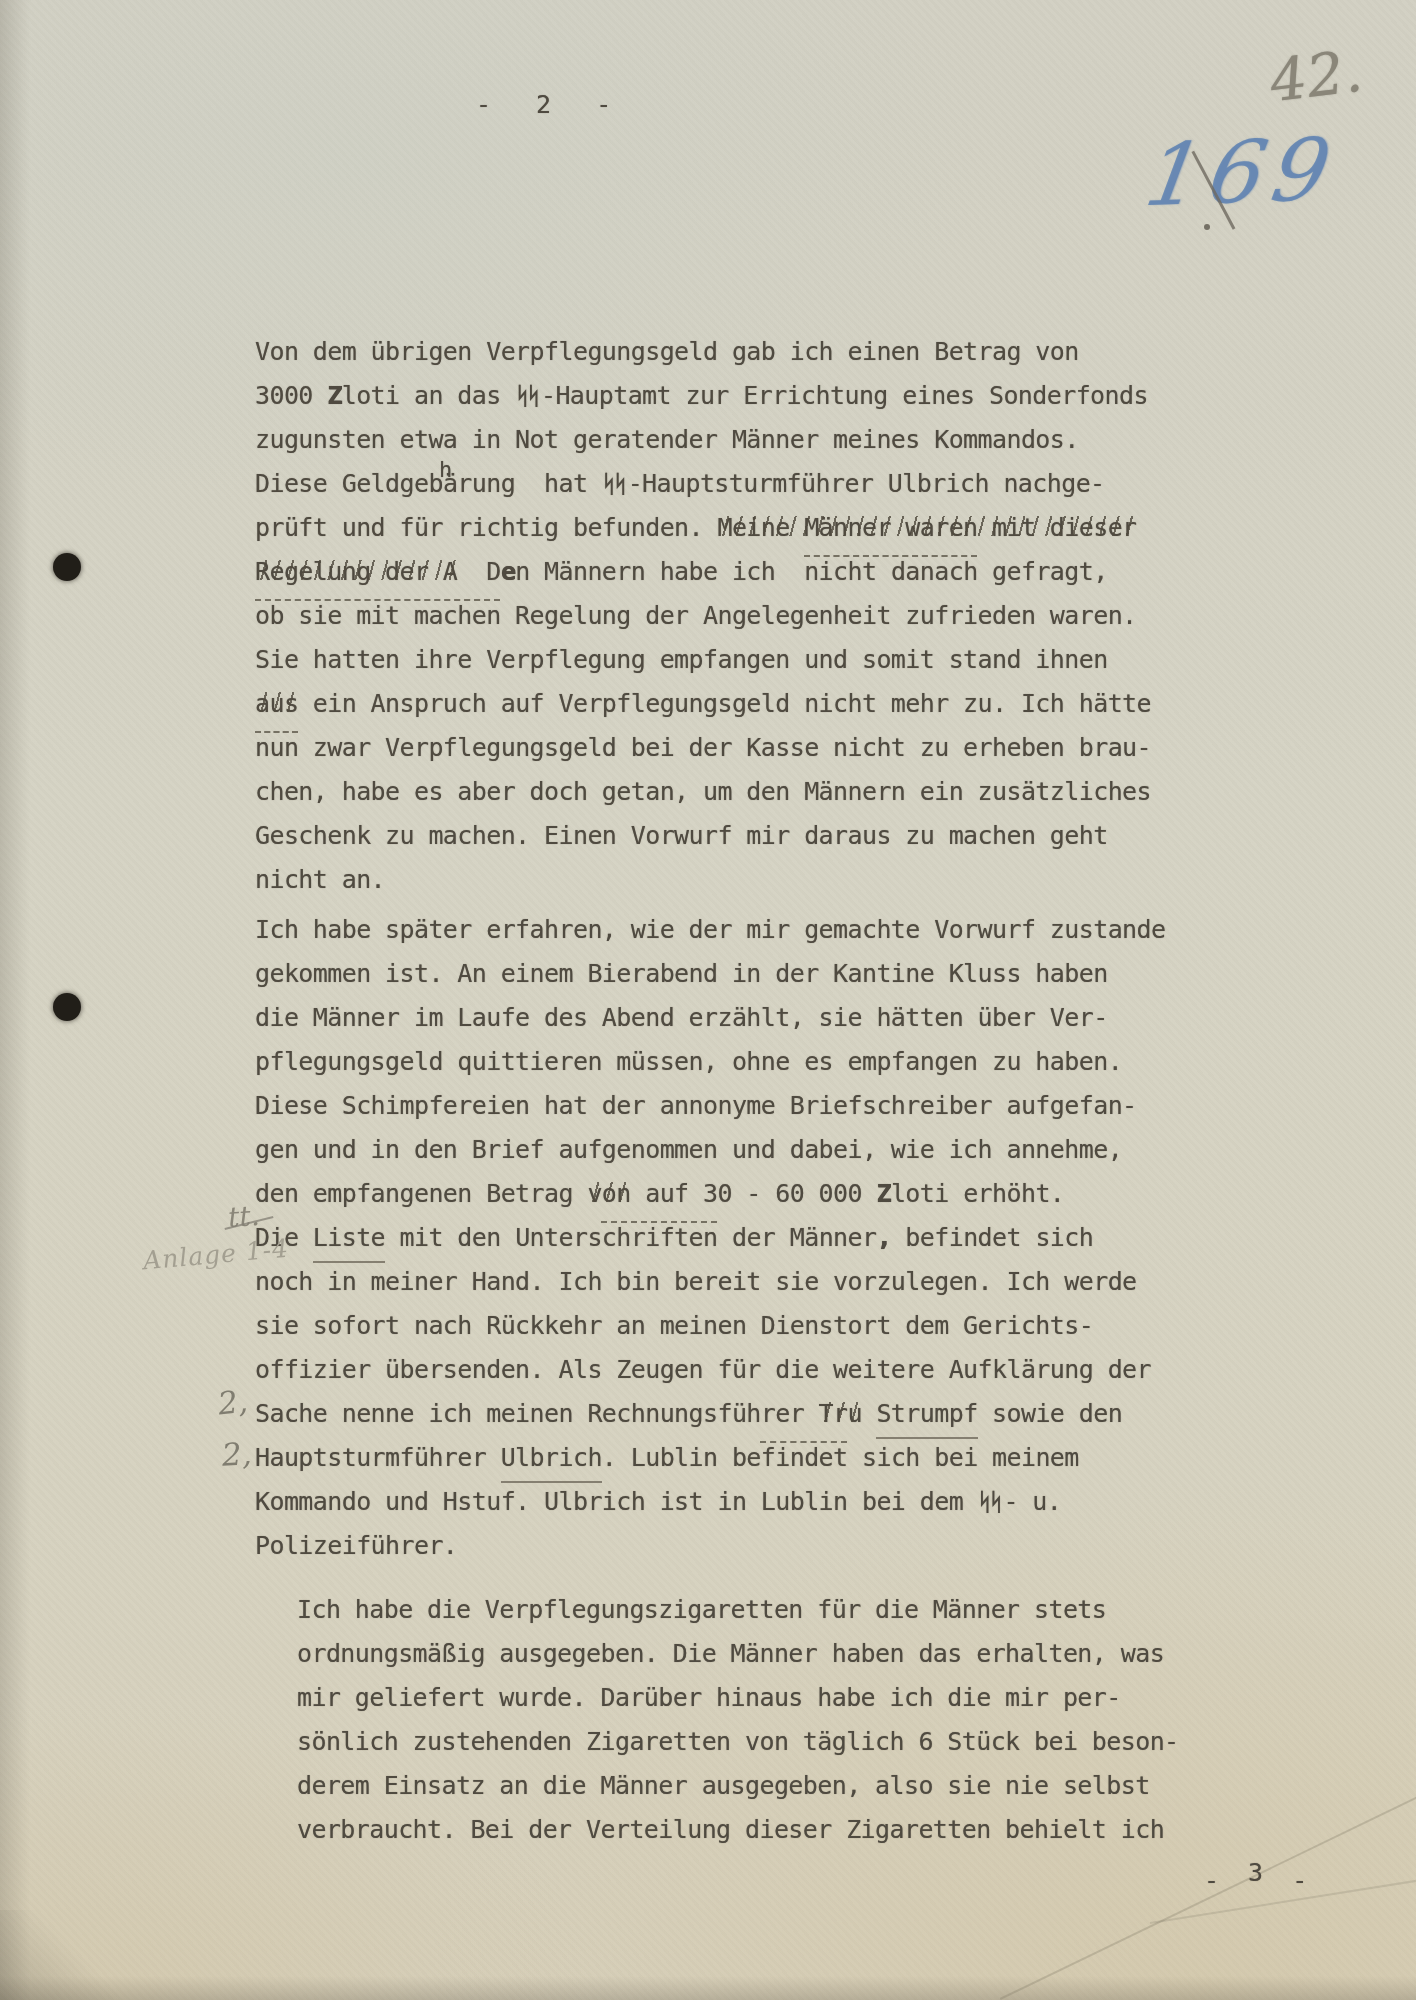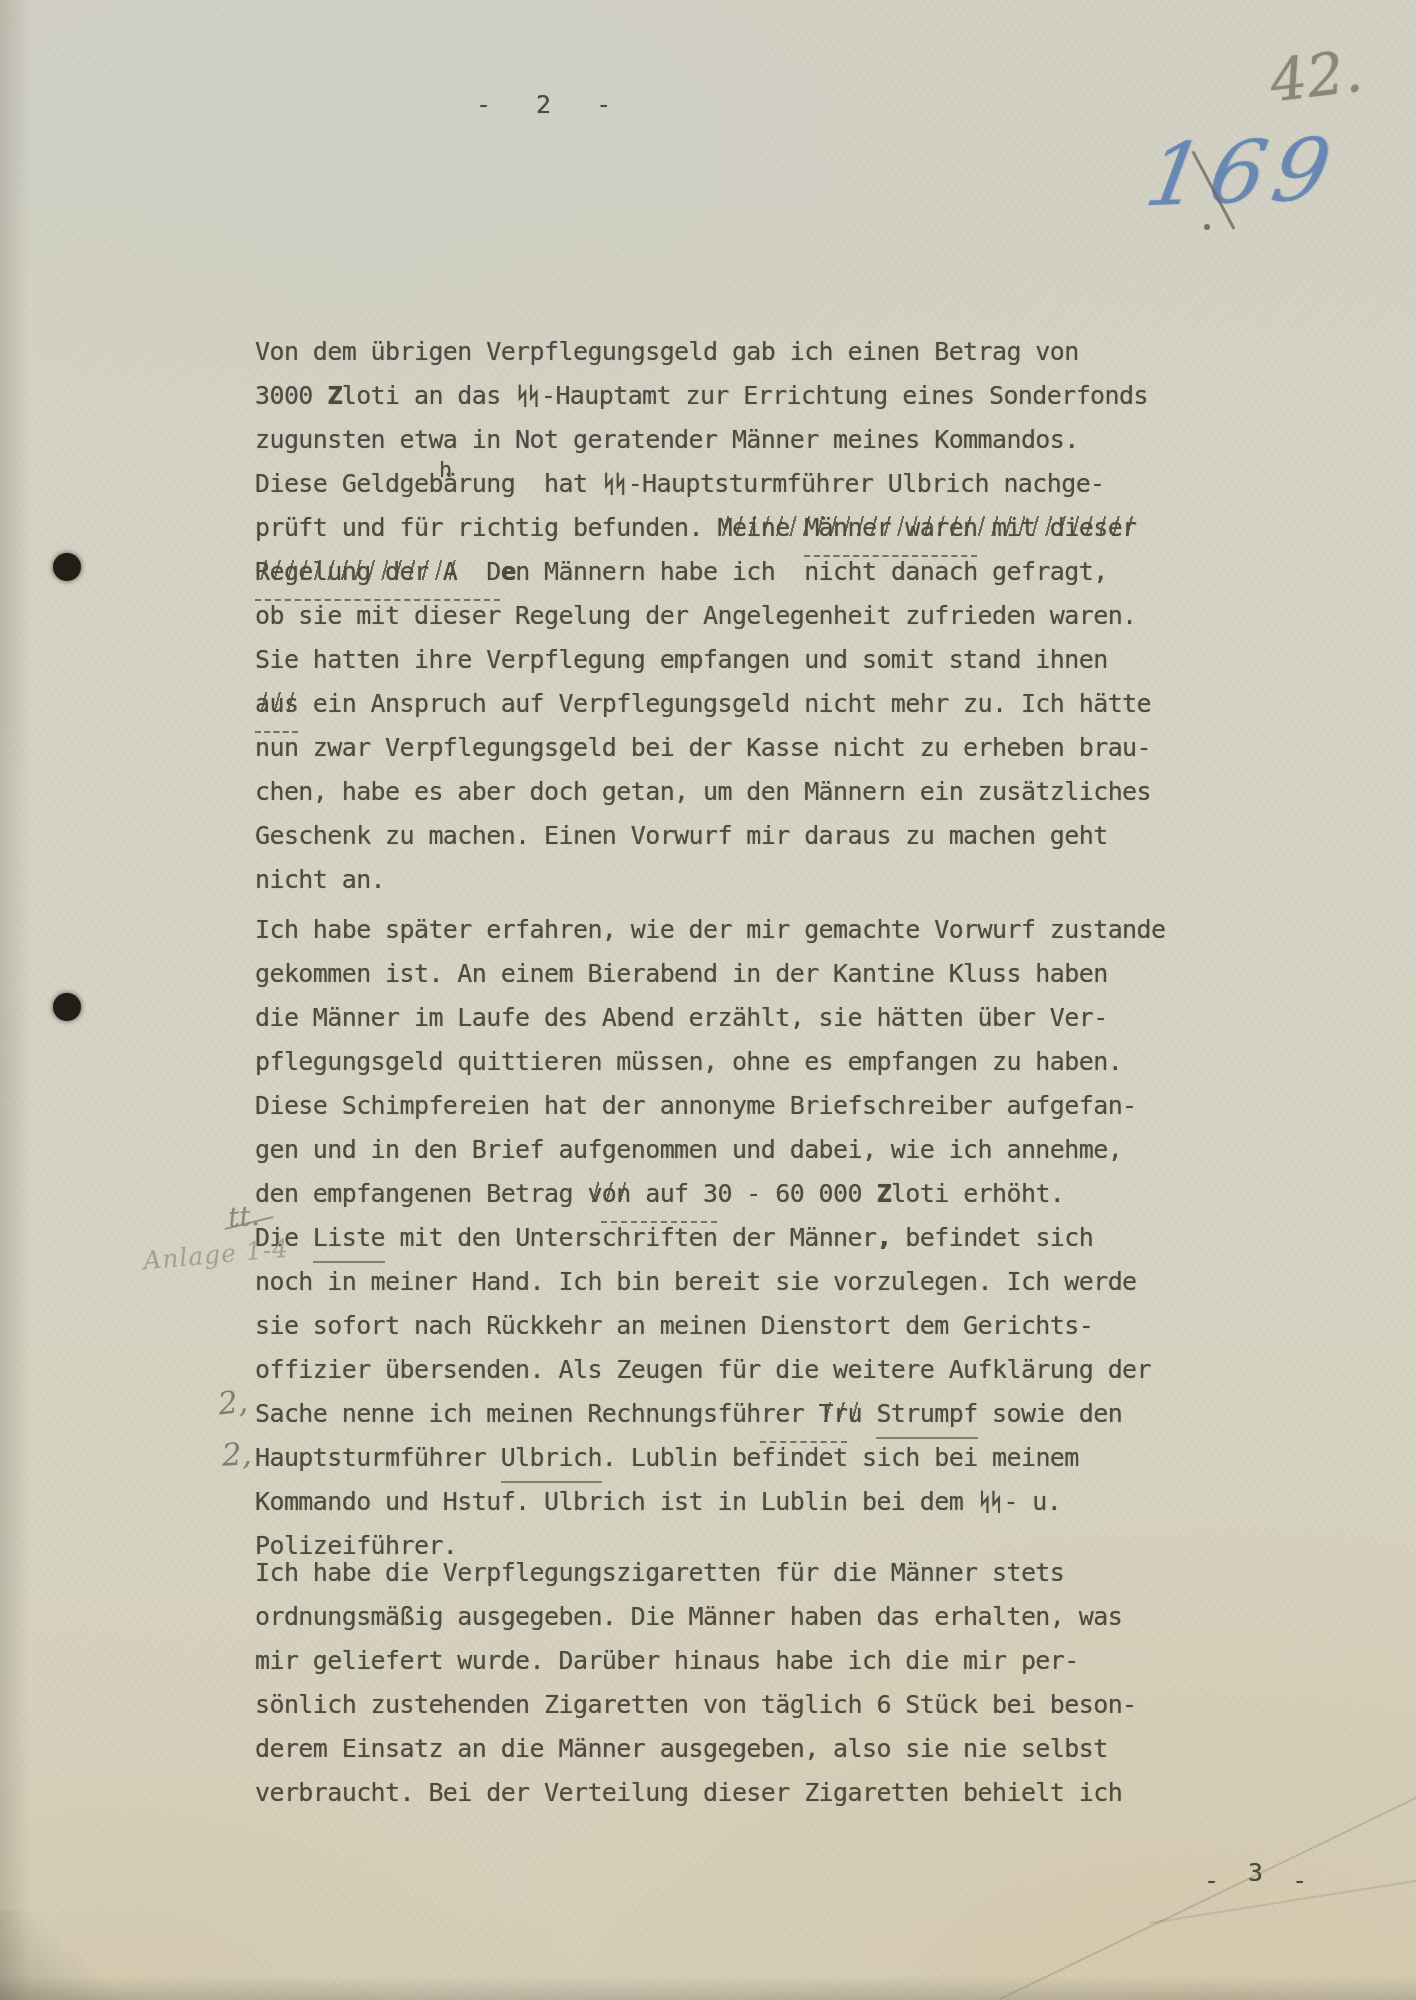--- a/index.html
+++ b/index.html
@@ -31,21 +31,21 @@
     background:#211e18;box-shadow:0 0 4px 1px rgba(45,42,34,.55);}
   .hole1{left:53px;top:553px;}
   .hole2{left:53px;top:993px;}
 
   
   .typed{color:#4f4a40;text-shadow:0 0 1px rgba(78,72,60,.55);}
   .page-num{position:absolute;left:476px;top:90px;font-size:25px;letter-spacing:15px;white-space:pre;}
   .para{position:absolute;left:255px;}
   .para1{top:330px;}
   .para2{top:908px;}
-  .para3{top:1551px;}
+  .para3{top:1588px;margin-left:42px;}
   .tline{height:44px;line-height:44px;font-size:25px;letter-spacing:-0.6px;white-space:pre;}
 
   .seg-struck{position:relative;}
   .seg-struck::after{content:"";position:absolute;left:-1px;right:-1px;top:3px;bottom:6px;
     background:repeating-linear-gradient(105deg,transparent 0 11px,rgba(80,74,62,.8) 11px 13px);}
   .seg-ot{font-weight:bold;text-shadow:0.7px 0 0 currentColor,0 0 1px rgba(78,72,60,.55);}
   .seg-sup{display:inline-block;width:0;overflow:visible;transform:translate(-4px,-15px);font-size:22px;}
   .seg-rune{font-family:"DejaVu Sans",sans-serif;font-weight:bold;font-size:24px;letter-spacing:-3px;padding-right:3px;text-align:center;}
   .seg-uline{border-bottom:2.5px solid rgba(112,106,92,.8);padding-bottom:9px;}
   .seg-corr{text-decoration:overline dashed rgba(100,94,80,.55);text-decoration-thickness:2px;}
@@ -91,21 +91,21 @@
   <div class="ann-169-strike"></div>
   <div class="ann-169-dot"></div>
 
   <div class="typed para para1">
       <div class="tline"><span>Von dem übrigen Verpflegungsgeld gab ich einen Betrag von</span></div>
       <div class="tline"><span>3000 </span><span class="seg-ot">Z</span><span>loti an das </span><span class="seg-rune">ᛋᛋ</span><span>-Hauptamt zur Errichtung eines Sonderfonds</span></div>
       <div class="tline"><span>zugunsten etwa in Not geratender Männer meines Kommandos.</span></div>
       <div class="tline"><span>Diese Geldgeb</span><span class="seg-sup">h</span><span>ärung  hat </span><span class="seg-rune">ᛋᛋ</span><span>-Hauptsturmführer Ulbrich nachge-</span></div>
       <div class="tline"><span>prüft und für richtig befunden. </span><span class="seg-struck">Meine Männer waren mit dieser</span></div>
       <div class="tline"><span class="seg-struck">Regelung der A</span><span>  D</span><span class="seg-ot">e</span><span>n Männern habe ich  </span><span class="seg-corr">nicht danach</span><span> gefragt,</span></div>
-      <div class="tline"><span class="seg-corr">ob sie mit dieser</span><span> Regelung der Angelegenheit zufrieden waren.</span></div>
+      <div class="tline"><span class="seg-corr">ob sie mit machen</span><span> Regelung der Angelegenheit zufrieden waren.</span></div>
       <div class="tline"><span>Sie hatten ihre Verpflegung empfangen und somit stand ihnen</span></div>
       <div class="tline"><span class="seg-struck">aus</span><span> ein Anspruch auf Verpflegungsgeld nicht mehr zu. Ich hätte</span></div>
       <div class="tline"><span class="seg-corr">nun</span><span> zwar Verpflegungsgeld bei der Kasse nicht zu erheben brau-</span></div>
       <div class="tline"><span>chen, habe es aber doch getan, um den Männern ein zusätzliches</span></div>
       <div class="tline"><span>Geschenk zu machen. Einen Vorwurf mir daraus zu machen geht</span></div>
       <div class="tline"><span>nicht an.</span></div>
     </div>
   <div class="typed para para2">
       <div class="tline"><span>Ich habe später erfahren, wie der mir gemachte Vorwurf zustande</span></div>
       <div class="tline"><span>gekommen ist. An einem Bierabend in der Kantine Kluss haben</span></div>

